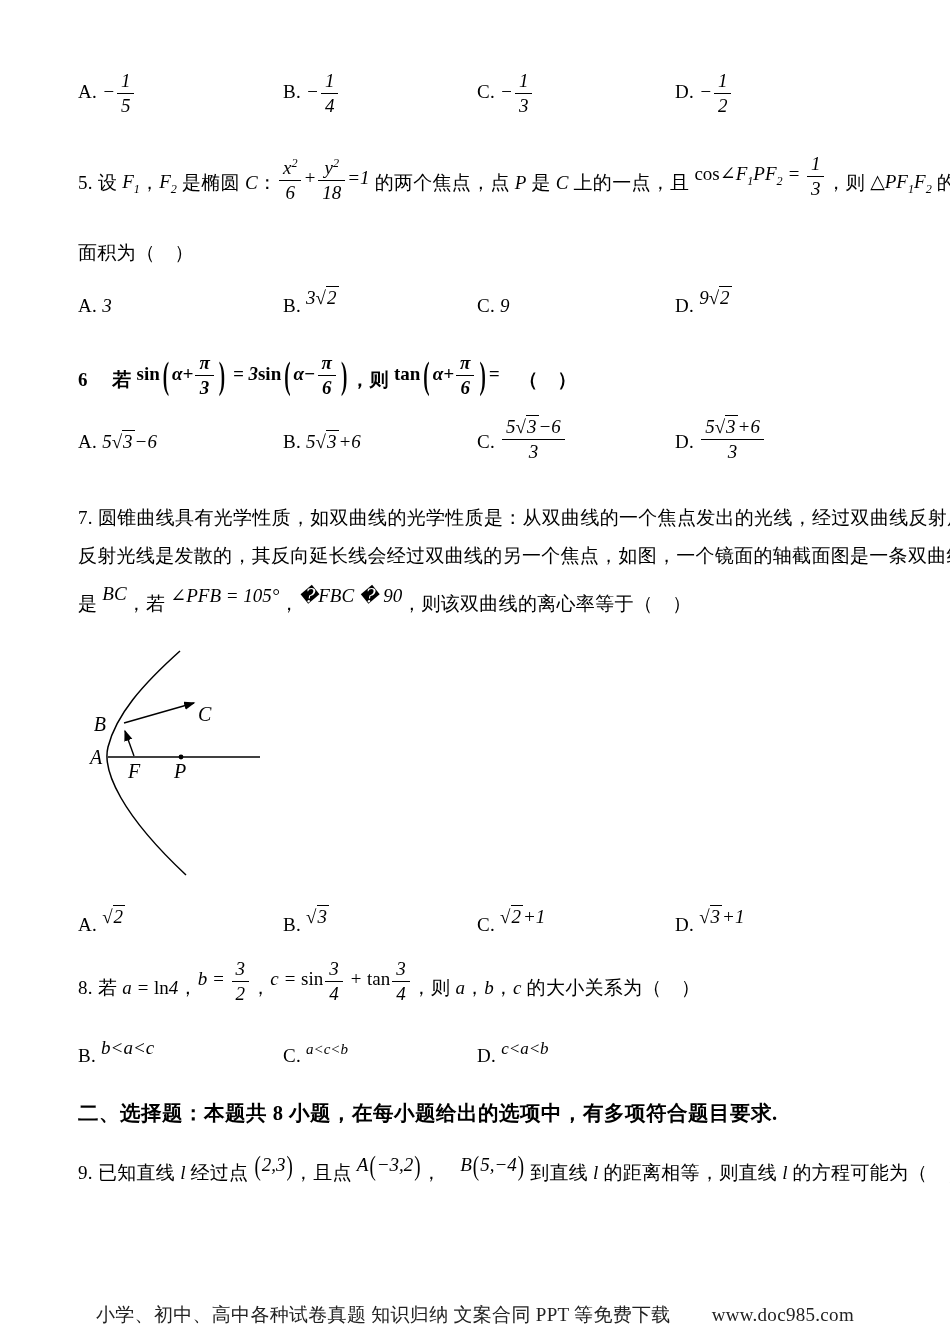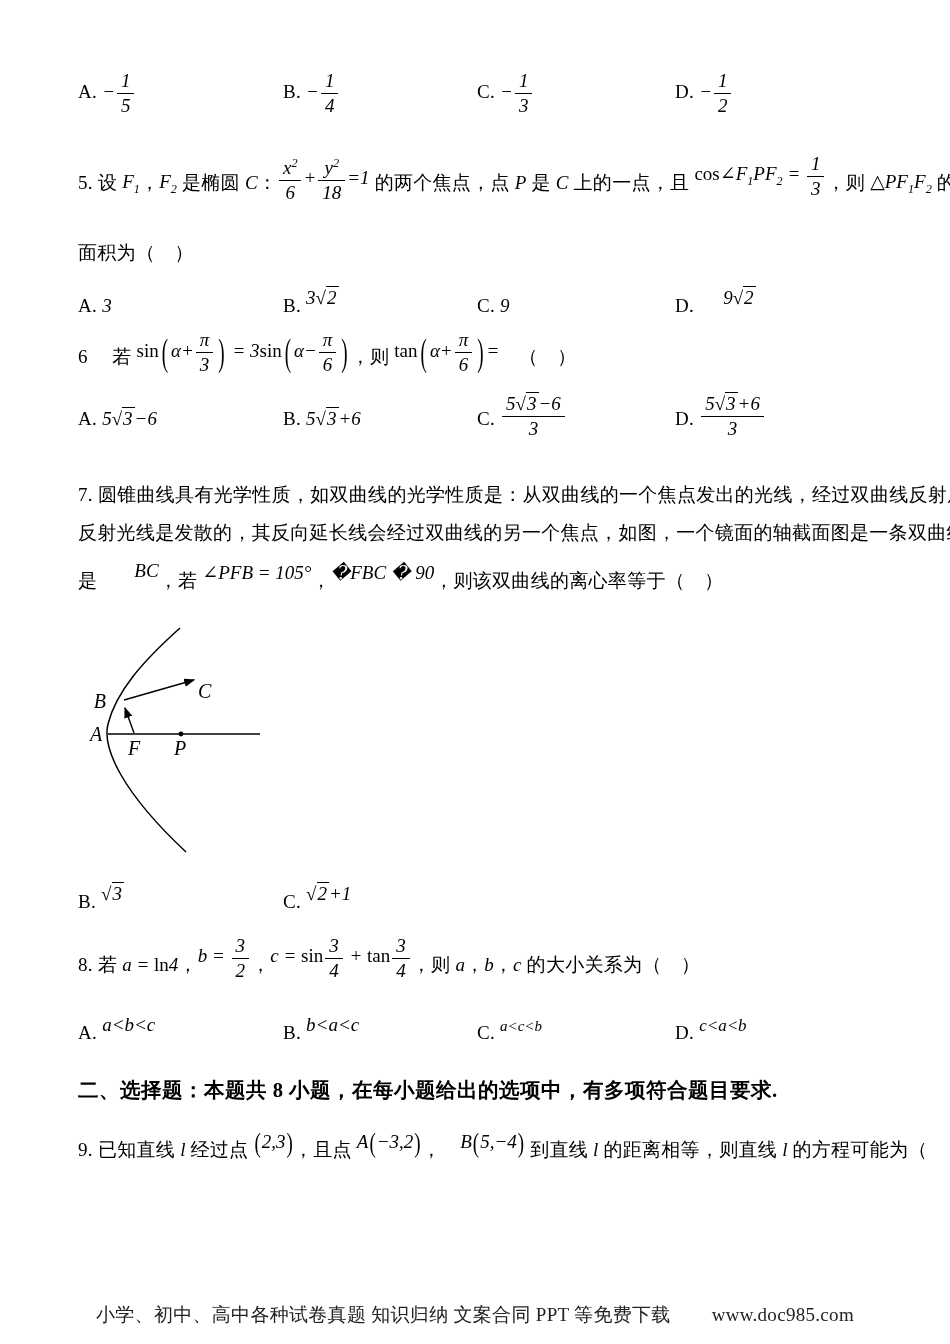--- a/index.html
+++ b/index.html
@@ -27,21 +27,21 @@
   .medp{ display:inline-block; transform:scaleY(1.45); font-style:normal; margin:0 1px; vertical-align:-1px; }
   .optrow{ display:flex; align-items:baseline; }
   .optrow .opt:nth-child(1){ width:205px; }
   .optrow .opt:nth-child(2){ width:194px; }
   .optrow .opt:nth-child(3){ width:198px; }
   .optrow .opt:nth-child(4){ flex:1; }
   .m-q4opts{ margin-top:70px; }
   .m-q5l1{ margin-top:36px; }
   .m-q5l2{ margin-top:30px; }
   .m-q5opts{ margin-top:14px; }
-  .m-q6{ margin-top:12px; }
+  .m-q6{ margin-top:35px;font-weight:bold; }
   .m-q6opts{ margin-top:16px; }
   .m-q7p{ margin-top:36px; }
   .q7line{ line-height:38px; }
   .m-fig{ margin-top:26px; }
   .m-q7opts{ margin-top:20px; }
   .m-q8{ margin-top:22px; }
   .m-q8opts{ margin-top:30px; }
   .m-sec{ margin-top:26px; font-weight:bold; font-size:20.5px; letter-spacing:0.5px; }
   .m-q9{ margin-top:12px; }
   .figure{ width:270px; height:232px; margin-left:-10px; }
@@ -63,35 +63,35 @@
     <div class="opt"><span class="cn">C. </span><span class="math">−<span class="fr"><span class="fn">1</span><span class="fd">3</span></span></span></div>
     <div class="opt"><span class="cn">D. </span><span class="math">−<span class="fr"><span class="fn">1</span><span class="fd">2</span></span></span></div>
   </div>
 
   <div class="line m-q5l1"><span class="cn">5. 设 </span><span class="math">F<sub>1</sub></span><span class="cn">，</span><span class="math">F<sub>2</sub></span><span class="cn"> 是椭圆 </span><span class="math">C</span><span class="cn">：</span><span class="math" style="vertical-align:4px;"><span class="fr"><span class="fn">x<sup>2</sup></span><span class="fd">6</span></span>+<span class="fr"><span class="fn">y<sup>2</sup></span><span class="fd">18</span></span>=1</span><span class="cn"> 的两个焦点，点 </span><span class="math">P</span><span class="cn"> 是 </span><span class="math">C</span><span class="cn"> 上的一点，且 </span><span class="math" style="vertical-align:8px;"><span class="up">cos</span>∠F<sub>1</sub>PF<sub>2</sub> = <span class="fr"><span class="fn">1</span><span class="fd">3</span></span></span><span class="cn">，则 </span><span class="math">△PF<sub>1</sub>F<sub>2</sub></span><span class="cn"> 的</span></div>
   <div class="line m-q5l2"><span class="cn">面积为（　）</span></div>
   <div class="optrow m-q5opts">
     <div class="opt"><span class="cn">A. </span><span class="math">3</span></div>
     <div class="opt"><span class="cn">B. </span><span class="math" style="vertical-align:8px;text-align:center;">3<span class="sq"><span class="rad">√</span><span class="radb">2</span></span></span></div>
     <div class="opt"><span class="cn">C. </span><span class="math">9</span></div>
-    <div class="opt"><span class="cn">D. </span><span class="math" style="vertical-align:8px;margin-left:24px;">9<span class="sq"><span class="rad">√</span><span class="radb">2</span></span></span></div>
+    <div class="opt"><span class="cn">D. </span><span class="math" style="vertical-align:8px;">9<span class="sq"><span class="rad">√</span><span class="radb">2</span></span></span></div>
   </div>
 
   <div class="line m-q6"><span class="cn">6　 若 </span><span class="math" style="vertical-align:6px;"><span class="up">sin</span><span class="bigp">(</span>α+<span class="fr"><span class="fn">π</span><span class="fd">3</span></span><span class="bigp">)</span> = 3<span class="up">sin</span><span class="bigp">(</span>α−<span class="fr"><span class="fn">π</span><span class="fd">6</span></span><span class="bigp">)</span></span><span class="cn">，则 </span><span class="math" style="vertical-align:6px;"><span class="up">tan</span><span class="bigp">(</span>α+<span class="fr"><span class="fn">π</span><span class="fd">6</span></span><span class="bigp">)</span>=</span><span class="cn">　（　）</span></div>
   <div class="optrow m-q6opts">
     <div class="opt"><span class="cn">A. </span><span class="math">5<span class="sq"><span class="rad">√</span><span class="radb">3</span></span>−6</span></div>
     <div class="opt"><span class="cn">B. </span><span class="math">5<span class="sq"><span class="rad">√</span><span class="radb">3</span></span>+6</span></div>
     <div class="opt"><span class="cn">C. </span><span class="math" style="vertical-align:4px;"><span class="fr"><span class="fn">5<span class="sq"><span class="rad">√</span><span class="radb">3</span></span>−6</span><span class="fd">3</span></span></span></div>
     <div class="opt"><span class="cn">D. </span><span class="math" style="vertical-align:4px;"><span class="fr"><span class="fn">5<span class="sq"><span class="rad">√</span><span class="radb">3</span></span>+6</span><span class="fd">3</span></span></span></div>
   </div>
 
   <div class="m-q7p">
     <div class="line q7line"><span class="cn">7. 圆锥曲线具有光学性质，如双曲线的光学性质是：从双曲线的一个焦点发出的光线，经过双曲线反射后，</span></div>
     <div class="line q7line"><span class="cn">反射光线是发散的，其反向延长线会经过双曲线的另一个焦点，如图，一个镜面的轴截面图是一条双曲线</span></div>
-    <div class="line q7line"><span class="cn">是 </span><span class="math" style="vertical-align:10px;margin-left:32px;">BC</span><span class="cn">，若 </span><span class="math" style="vertical-align:8px;">∠PFB = 105°</span><span class="cn">，</span><span class="math" style="vertical-align:8px;">�FBC � 90</span><span class="cn">，则该双曲线的离心率等于（　）</span></div>
+    <div class="line q7line"><span class="cn">是 </span><span class="math" style="vertical-align:10px;">BC</span><span class="cn">，若 </span><span class="math" style="vertical-align:8px;">∠PFB = 105°</span><span class="cn">，</span><span class="math" style="vertical-align:8px;">�FBC � 90</span><span class="cn">，则该双曲线的离心率等于（　）</span></div>
   </div>
 
   <svg class="figure m-fig" viewBox="0 0 270 232" xmlns="http://www.w3.org/2000/svg">
     <defs>
       <marker id="ah" markerWidth="9" markerHeight="8" refX="7" refY="3" orient="auto">
         <path d="M0,0 L8,3 L0,6 z" fill="#000"></path>
       </marker>
     </defs>
     <path d="M 112 2 C 74 36, 48 66, 40 98 C 34 122, 54 166, 118 226" fill="none" stroke="#000" stroke-width="1.5"></path>
     <line x1="40" y1="108" x2="192" y2="108" stroke="#000" stroke-width="1.4"></line>
@@ -99,27 +99,28 @@
     <line x1="56" y1="74" x2="126" y2="54" stroke="#000" stroke-width="1.4" marker-end="url(#ah)"></line>
     <circle cx="113" cy="108" r="2.4" fill="#000"></circle>
     <text x="38" y="82" text-anchor="end">B</text>
     <text x="130" y="72">C</text>
     <text x="22" y="115">A</text>
     <text x="60" y="129">F</text>
     <text x="106" y="129">P</text>
   </svg>
 
   <div class="optrow m-q7opts">
+    <div class="opt"><span class="cn">A. </span><span class="math" style="vertical-align:8px;"><span class="sq"><span class="rad">√</span><span class="radb">2</span></span></span></div>
     <div class="opt"><span class="cn">B. </span><span class="math" style="vertical-align:8px;"><span class="sq"><span class="rad">√</span><span class="radb">3</span></span></span></div>
     <div class="opt"><span class="cn">C. </span><span class="math" style="vertical-align:8px;"><span class="sq"><span class="rad">√</span><span class="radb">2</span></span>+1</span></div>
+    <div class="opt"><span class="cn">D. </span><span class="math" style="vertical-align:8px;"><span class="sq"><span class="rad">√</span><span class="radb">3</span></span>+1</span></div>
   </div>
 
   <div class="line m-q8"><span class="cn">8. 若 </span><span class="math">a = <span class="up">ln</span>4</span><span class="cn">，</span><span class="math" style="vertical-align:8px;">b = <span class="fr"><span class="fn">3</span><span class="fd">2</span></span></span><span class="cn">，</span><span class="math" style="vertical-align:8px;">c = <span class="up">sin</span><span class="fr"><span class="fn">3</span><span class="fd">4</span></span> + <span class="up">tan</span><span class="fr"><span class="fn">3</span><span class="fd">4</span></span></span><span class="cn">，则 </span><span class="math">a</span><span class="cn">，</span><span class="math">b</span><span class="cn">，</span><span class="math">c</span><span class="cn"> 的大小关系为（　）</span></div>
   <div class="optrow m-q8opts">
-    <div class="opt"><span class="cn">A. </span><span class="math" style="vertical-align:8px;">a&lt;b&lt;c</span></div>
     <div class="opt"><span class="cn">B. </span><span class="math" style="vertical-align:8px;">b&lt;a&lt;c</span></div>
     <div class="opt"><span class="cn">C. </span><span class="math" style="vertical-align:8px;font-size:15px;">a&lt;c&lt;b</span></div>
     <div class="opt"><span class="cn">D. </span><span class="math" style="vertical-align:8px;font-size:17px;margin-top:36px;">c&lt;a&lt;b</span></div>
   </div>
 
   <div class="line m-sec">二、选择题：本题共 8 小题，在每小题给出的选项中，有多项符合题目要求.</div>
 
   <div class="line m-q9"><span class="cn">9. 已知直线 </span><span class="math">l</span><span class="cn"> 经过点 </span><span class="math" style="vertical-align:8px;"><span class="medp">(</span>2,3<span class="medp">)</span></span><span class="cn">，且点 </span><span class="math" style="vertical-align:8px;">A<span class="medp">(</span>−3,2<span class="medp">)</span></span><span class="cn">，　</span><span class="math" style="vertical-align:8px;">B<span class="medp">(</span>5,−4<span class="medp">)</span></span><span class="cn"> 到直线 </span><span class="math">l</span><span class="cn"> 的距离相等，则直线 </span><span class="math">l</span><span class="cn"> 的方程可能为（　）</span></div>
 
 </div>

